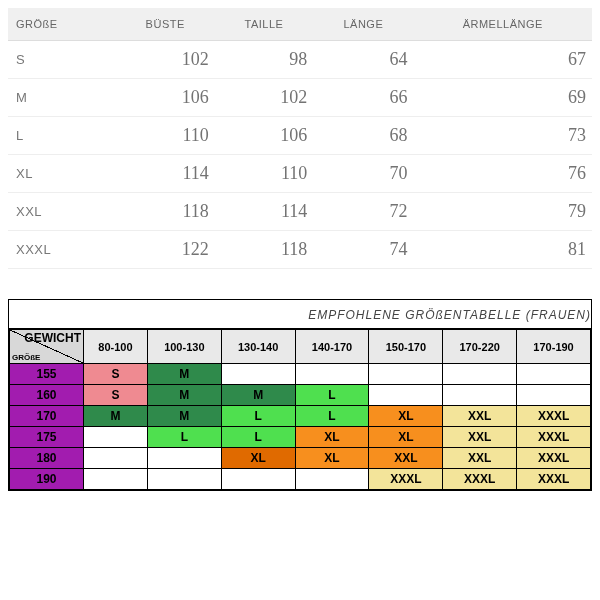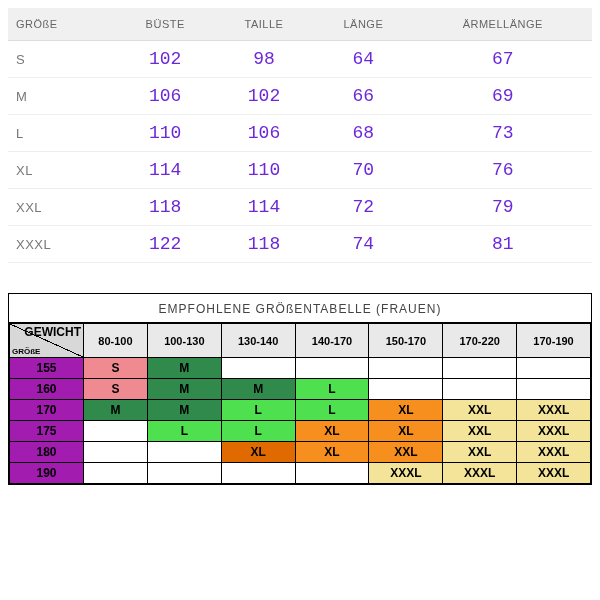--- a/index.html
+++ b/index.html
@@ -21,43 +21,44 @@
     font-weight: 400;
     letter-spacing: 0.5px;
     padding: 10px 6px;
     border-bottom: 1px solid #ddd;
     text-align: center;
   }
   .meas th:first-child { text-align: left; padding-left: 8px; }
   .meas td {
     padding: 8px 6px;
     border-bottom: 1px solid #eee;
-    text-align: center;
+    text-align: right;
     font-size: 18px;
-    color: #6d28d9;
-    font-family: Liberation Mono, monospace;
+    color: #737373;
+    font-family: Liberation Serif, serif;
   }
   .meas td:first-child {
     text-align: left;
     padding-left: 8px;
     color: #777;
     font-size: 13px;
     font-family: Arial, Helvetica, sans-serif;
     letter-spacing: 0.5px;
   }
 
   
   .rec-wrap { border: 1px solid #000; }
   .rec-title {
-    text-align: center;
+    text-align: right;
     font-size: 12px;
     letter-spacing: 1px;
     color: #444;
     padding: 8px 0 6px;
     border-bottom: 1px solid #000;
+    font-style: italic;
   }
   .rec { width: 100%; font-size: 12px; }
   .rec th, .rec td {
     border: 1px solid #000;
     text-align: center;
     padding: 3px 2px;
   }
   .rec th {
     background: #e9e9e9;
     font-weight: bold;

